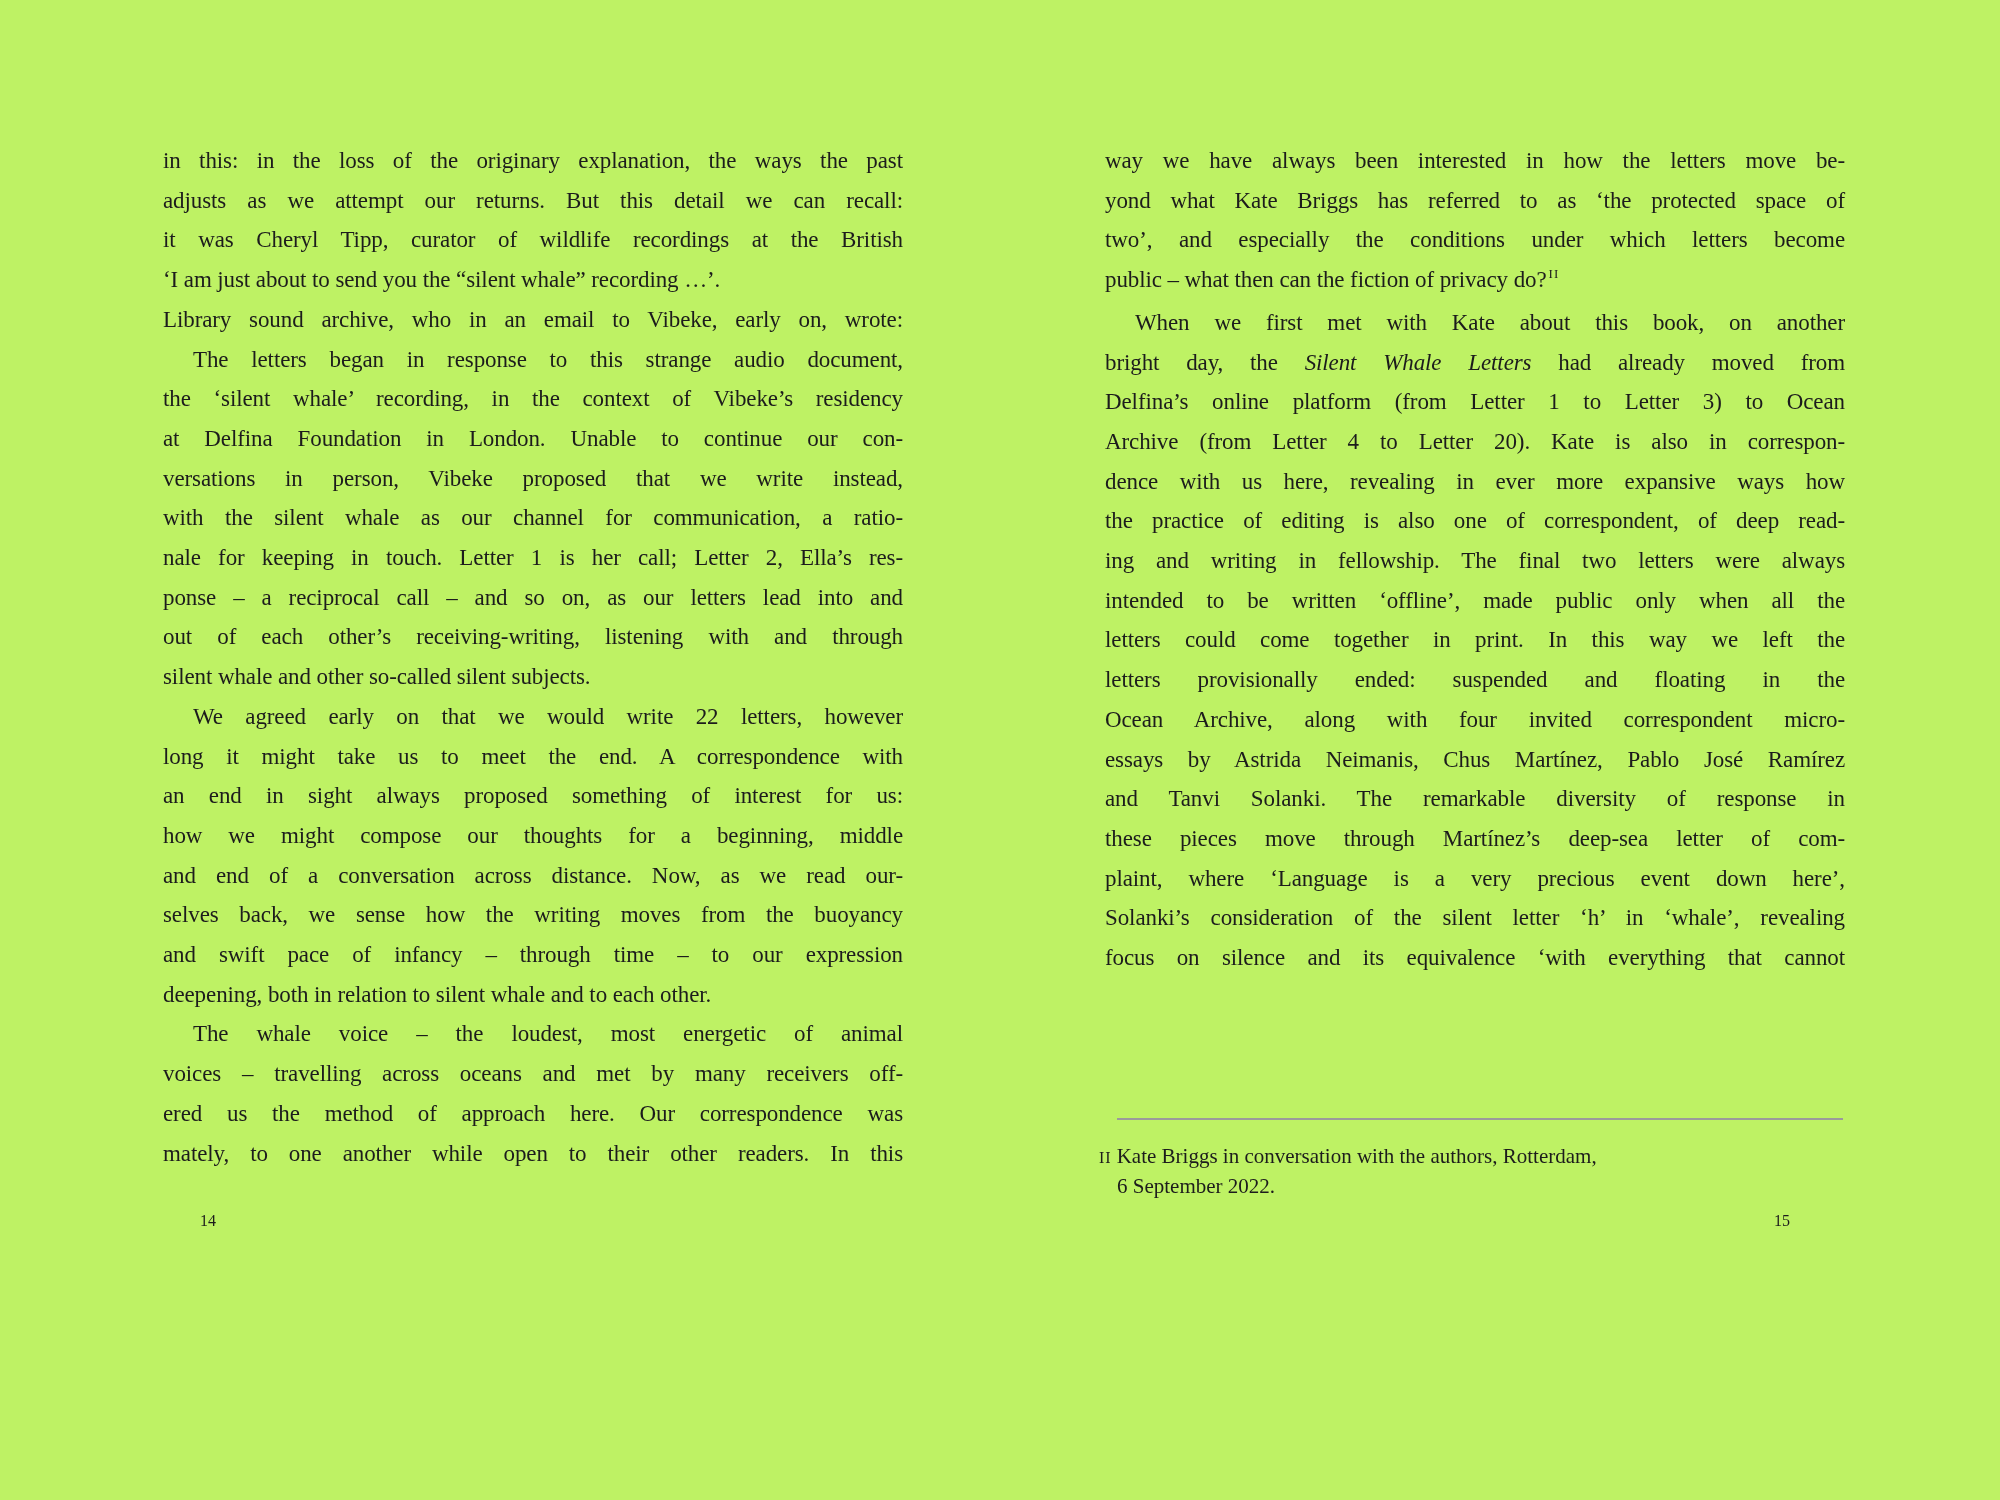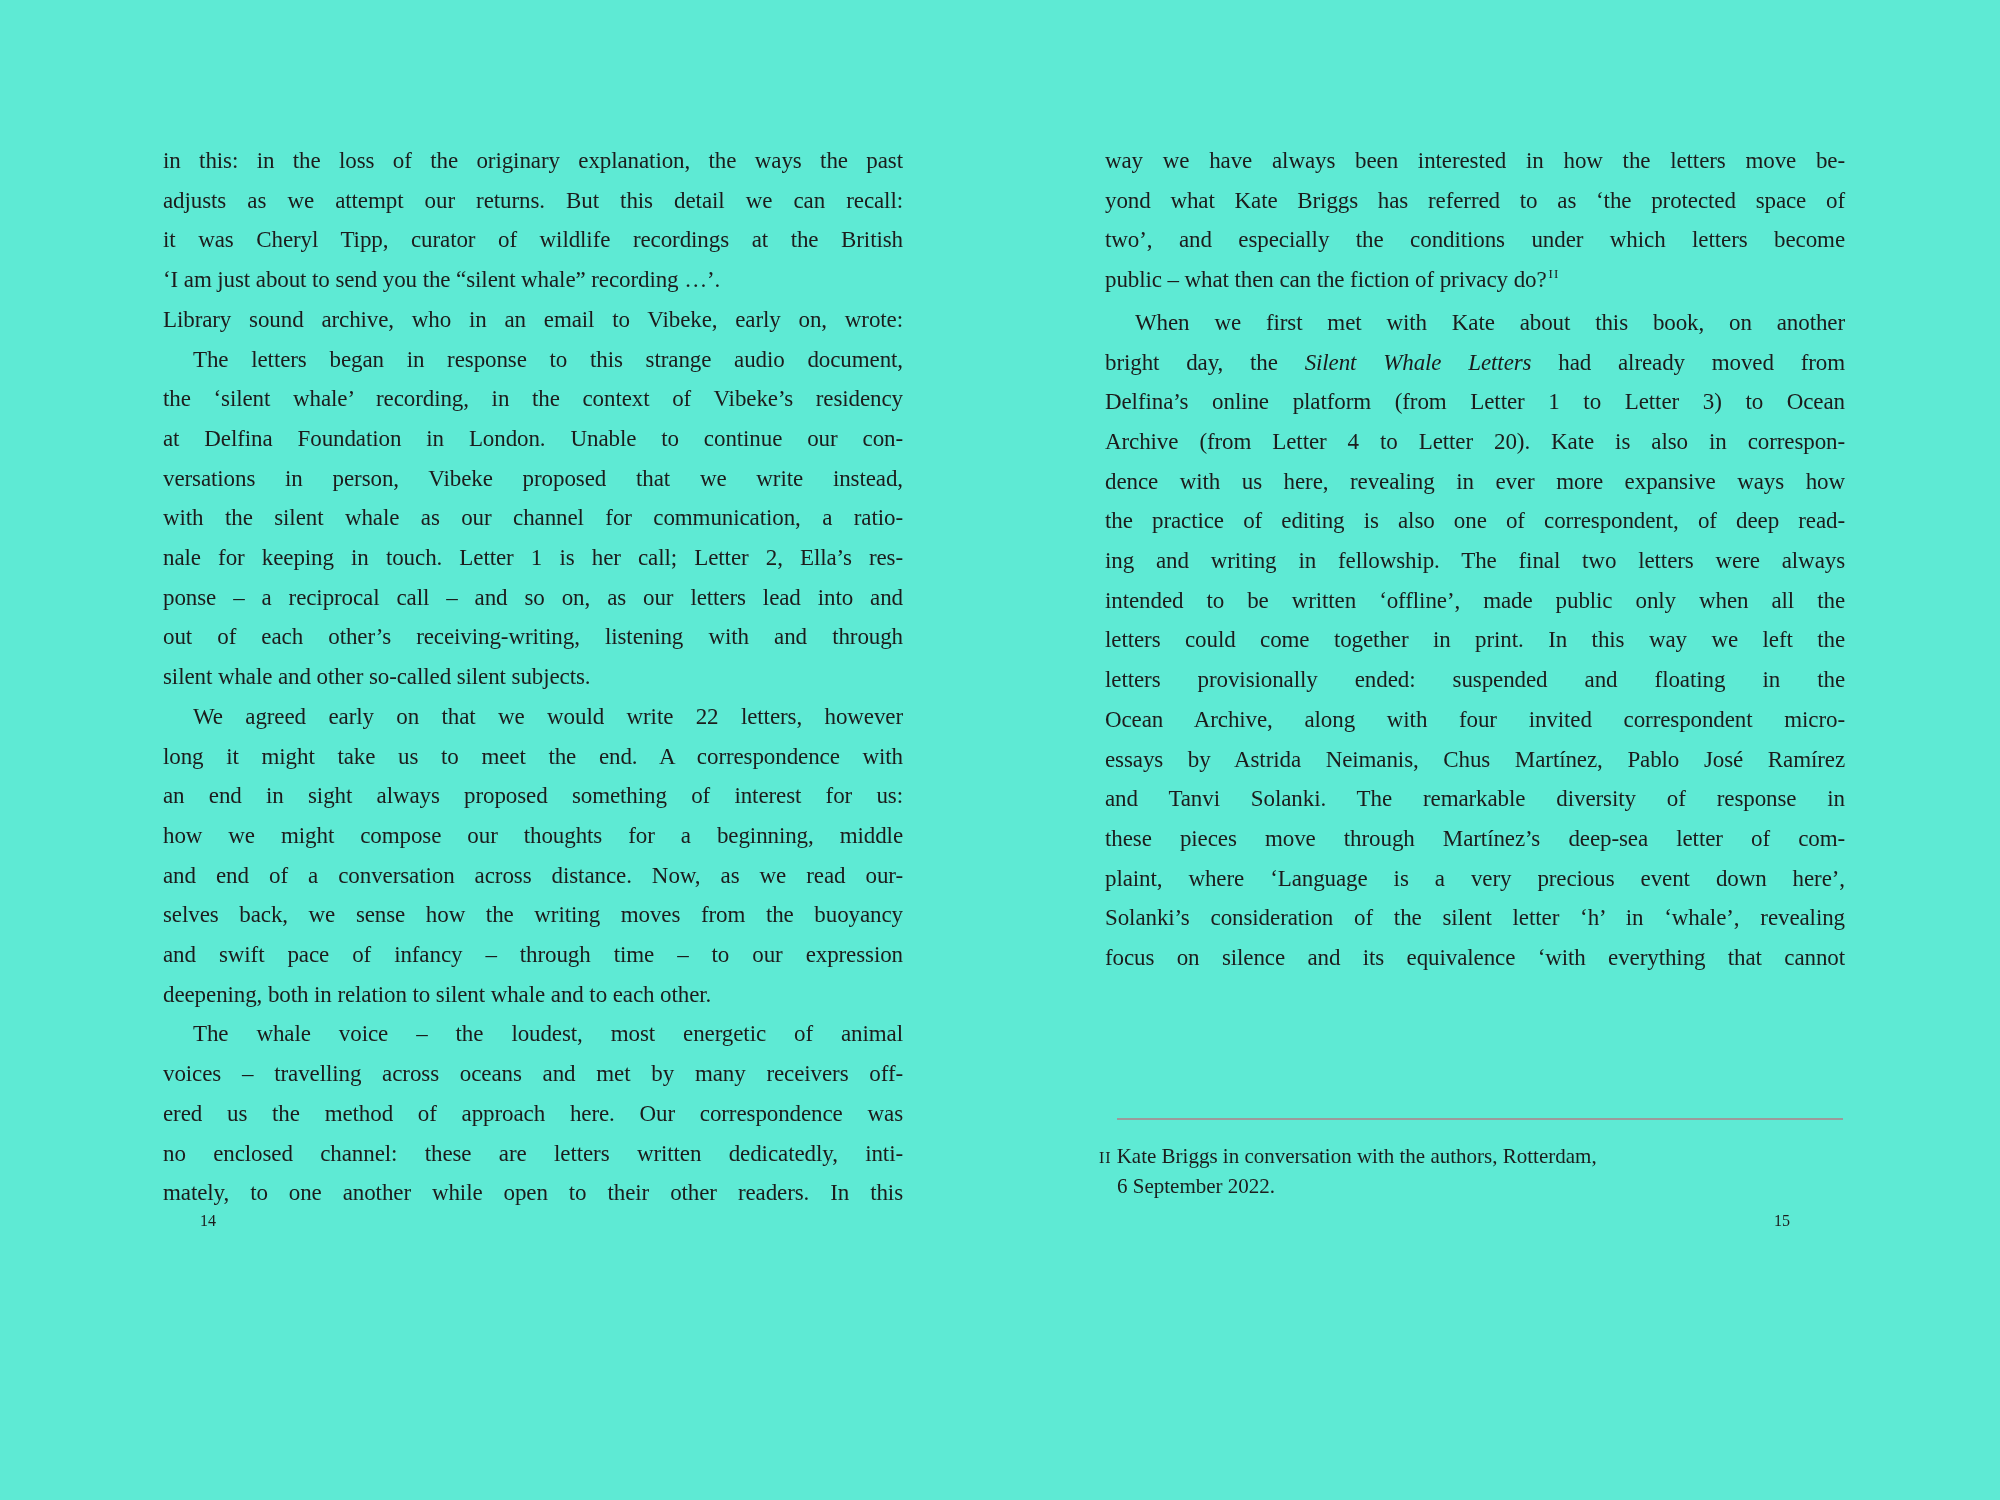--- a/index.html
+++ b/index.html
@@ -11,21 +11,21 @@
     width: 2000px;
     height: 1500px;
     position: relative;
     overflow: hidden;
     font-family: "Liberation Serif", "DejaVu Serif", serif;
     color: #1c1c1c;
   }
   .spread {
     position: absolute;
     inset: 0;
-    background: #5eead4;
+    background: #bef264;
   }
   .col {
     position: absolute;
     top: 141px;
     width: 740px;
     font-size: 23px;
     line-height: 39.7px;
     letter-spacing: -0.1px;
   }
   .col-left  { left: 163px; }
@@ -100,21 +100,20 @@
       <div class="line">long it might take us to meet the end. A correspondence with</div>
       <div class="line">an end in sight always proposed something of interest for us:</div>
       <div class="line">how we might compose our thoughts for a beginning, middle</div>
       <div class="line">and end of a conversation across distance. Now, as we read our-</div>
       <div class="line">selves back, we sense how the writing moves from the buoyancy</div>
       <div class="line">and swift pace of infancy – through time – to our expression</div>
       <div class="line para-end">deepening, both in relation to silent whale and to each other.</div>
       <div class="line indent">The whale voice – the loudest, most energetic of animal</div>
       <div class="line">voices – travelling across oceans and met by many receivers off-</div>
       <div class="line">ered us the method of approach here. Our correspondence was</div>
-      <div class="line">no enclosed channel: these are letters written dedicatedly, inti-</div>
       <div class="line">mately, to one another while open to their other readers. In this</div>
     </div>
 
   <div class="col col-right">
       <div class="line">way we have always been interested in how the letters move be-</div>
       <div class="line">yond what Kate Briggs has referred to as ‘the protected space of</div>
       <div class="line">two’, and especially the conditions under which letters become</div>
       <div class="line para-end">public – what then can the fiction of privacy do?<sup class="fnref">II</sup></div>
       <div class="line indent">When we first met with Kate about this book, on another</div>
       <div class="line">bright day, the <em>Silent Whale Letters</em> had already moved from</div>

